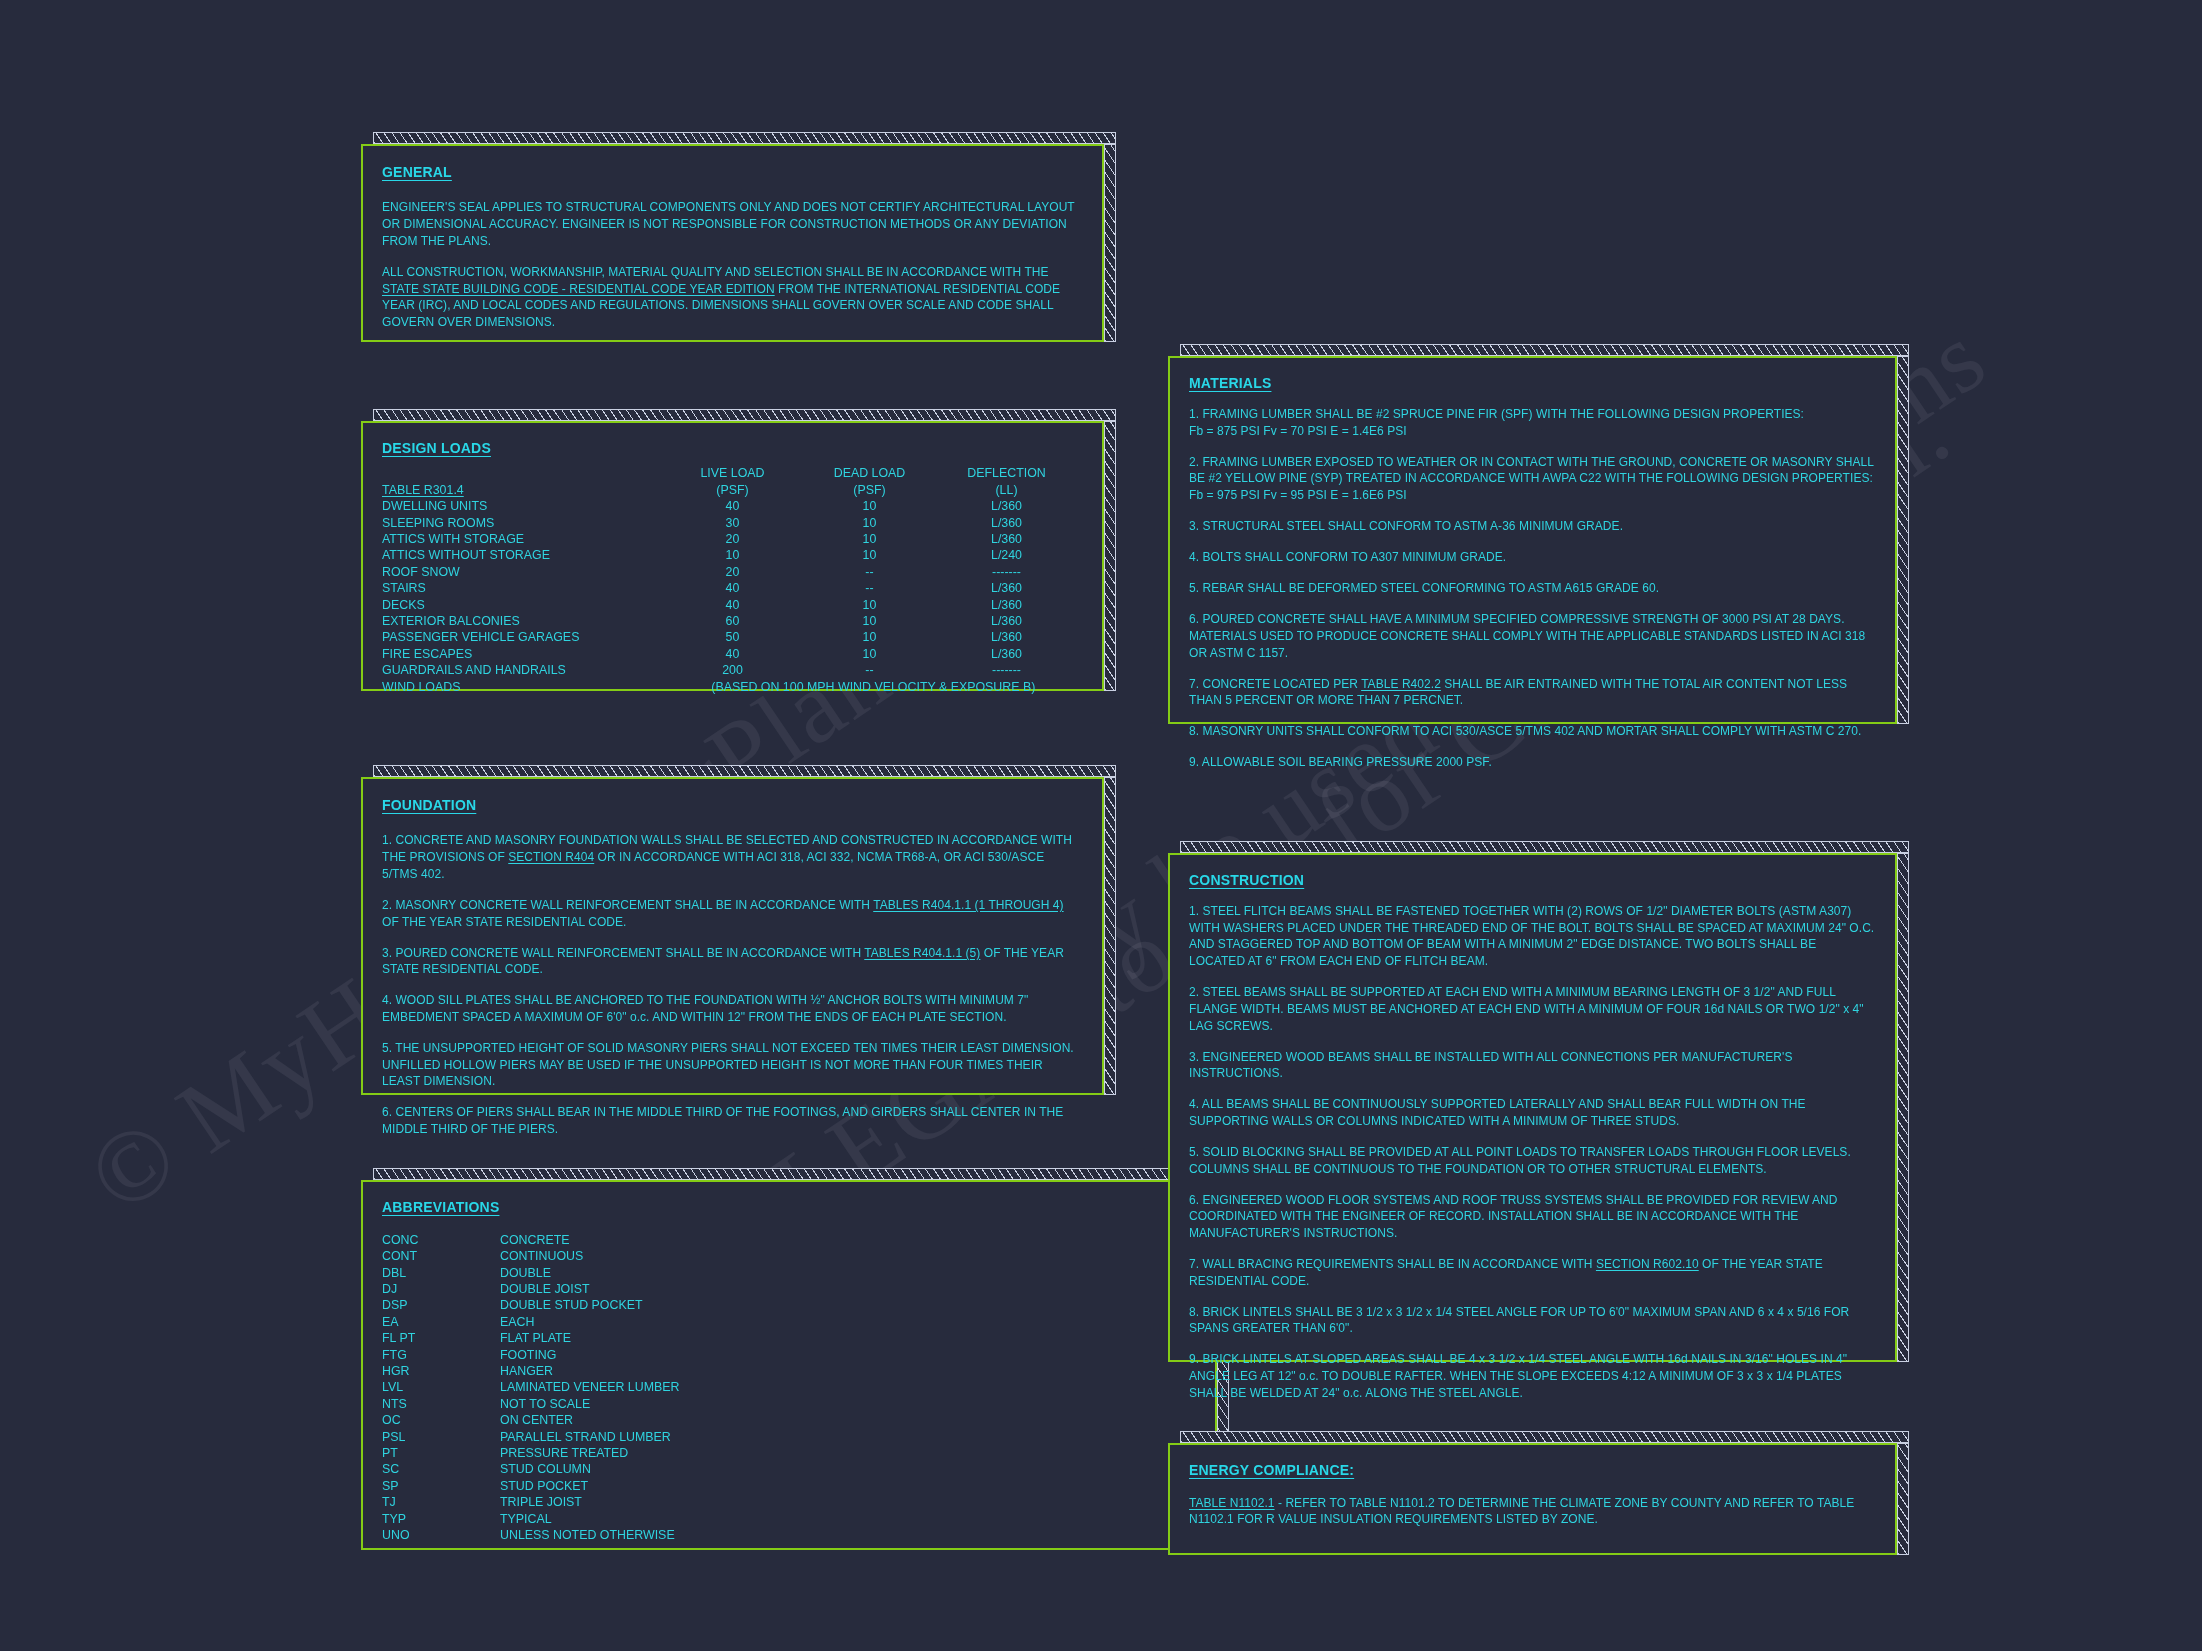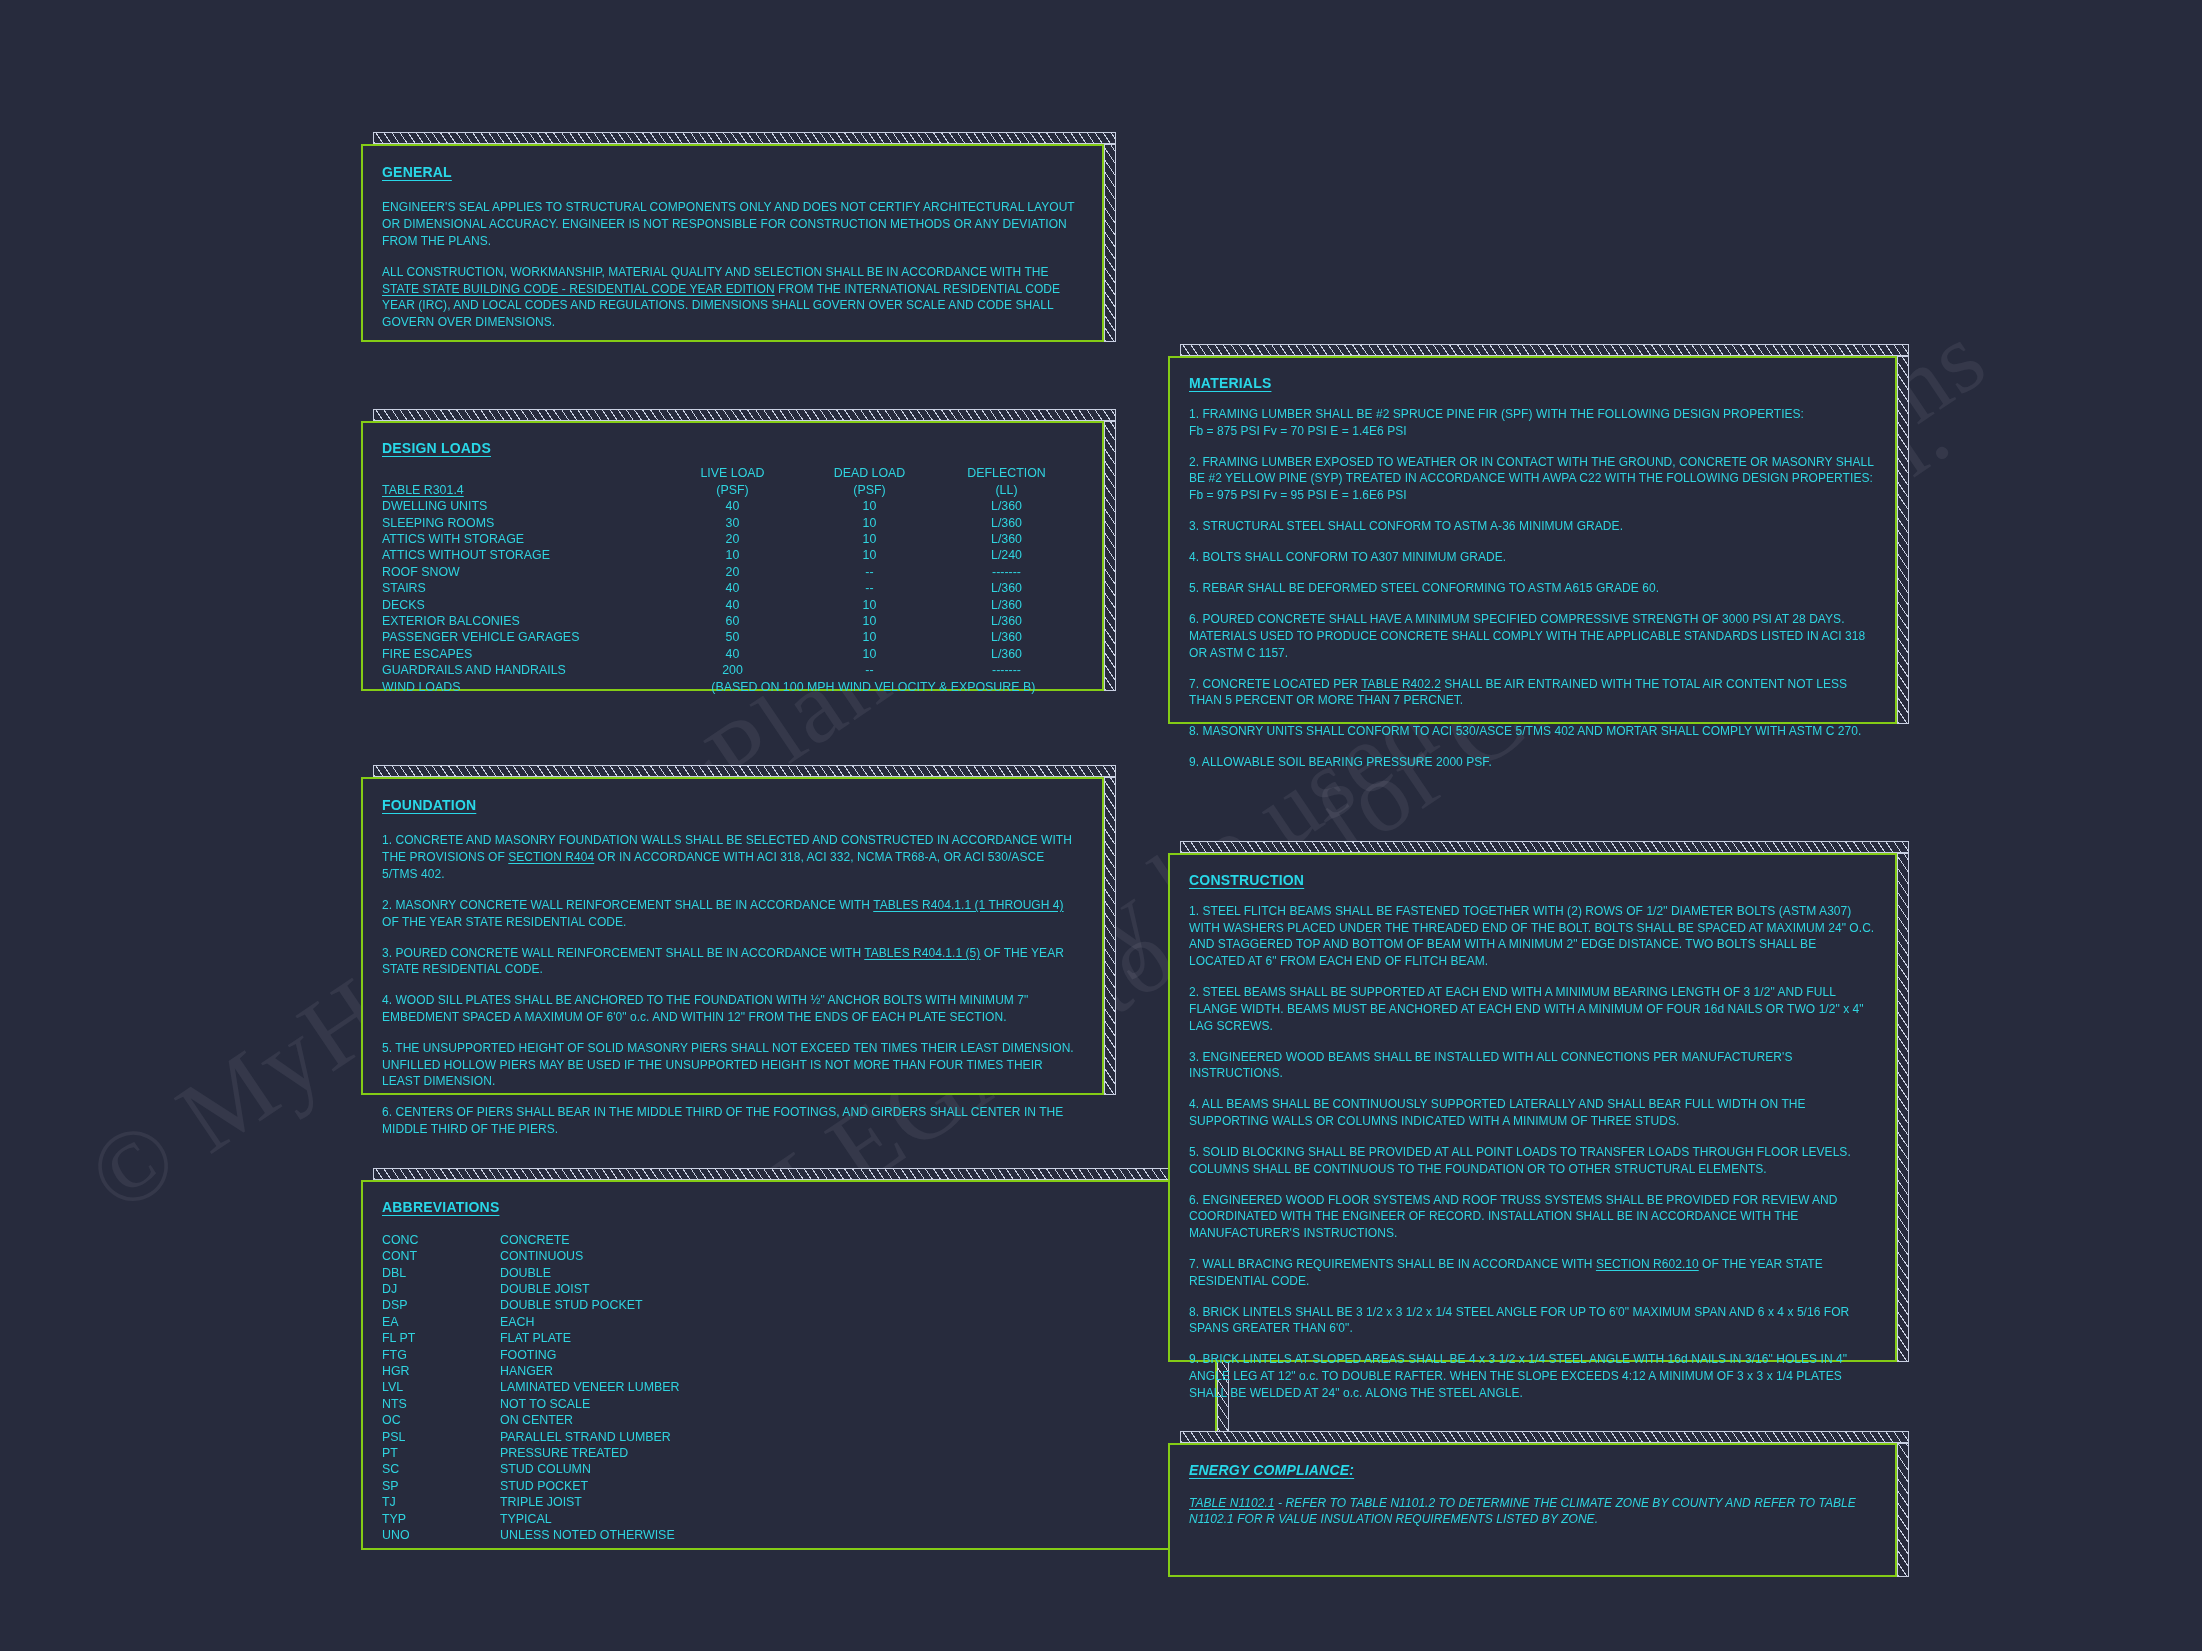--- a/index.html
+++ b/index.html
@@ -399,21 +399,21 @@
         <div class="para"><span style="white-space: pre-line;">4. ALL BEAMS SHALL BE CONTINUOUSLY SUPPORTED LATERALLY AND SHALL BEAR FULL WIDTH ON THE SUPPORTING WALLS OR COLUMNS INDICATED WITH A MINIMUM OF THREE STUDS.</span></div>
         <div class="para"><span style="white-space: pre-line;">5. SOLID BLOCKING SHALL BE PROVIDED AT ALL POINT LOADS TO TRANSFER LOADS THROUGH FLOOR LEVELS.  COLUMNS SHALL BE CONTINUOUS TO THE FOUNDATION OR TO OTHER STRUCTURAL ELEMENTS.</span></div>
         <div class="para"><span style="white-space: pre-line;">6. ENGINEERED WOOD FLOOR SYSTEMS AND ROOF TRUSS SYSTEMS SHALL BE PROVIDED FOR REVIEW AND COORDINATED WITH THE ENGINEER OF RECORD.  INSTALLATION SHALL BE IN ACCORDANCE WITH THE MANUFACTURER'S INSTRUCTIONS.</span></div>
         <div class="para"><span style="white-space: pre-line;">7. WALL BRACING REQUIREMENTS SHALL BE IN ACCORDANCE WITH </span><span class="u">SECTION R602.10</span><span> OF THE YEAR STATE RESIDENTIAL CODE.</span></div>
         <div class="para"><span style="white-space: pre-line;">8. BRICK LINTELS SHALL BE 3 1/2 x 3 1/2 x 1/4 STEEL ANGLE FOR UP TO 6'0" MAXIMUM SPAN AND 6 x 4 x 5/16 FOR SPANS GREATER THAN 6'0".</span></div>
         <div class="para"><span style="white-space: pre-line;">9. BRICK LINTELS AT SLOPED AREAS SHALL BE 4 x 3 1/2 x 1/4 STEEL ANGLE WITH 16d NAILS IN 3/16" HOLES IN 4" ANGLE LEG AT 12" o.c. TO DOUBLE RAFTER.  WHEN THE SLOPE EXCEEDS 4:12 A MINIMUM OF 3 x 3 x 1/4 PLATES SHALL BE WELDED AT 24" o.c. ALONG THE STEEL ANGLE.</span></div>
       </div>
   </div>
 </div>
 
-<div class="panel" style="left:1168px; top:1431px; width:741px; height:146px;font-style:italic;">
+<div class="panel" style="left:1168px; top:1431px; width:741px; height:124px;">
   <div class="hatch-top"></div>
   <div class="hatch-right"></div>
   <div class="panel-inner" style="padding-top:15.3px;">
     <div class="ttl" style="margin-bottom:17px;">ENERGY COMPLIANCE:</div>
     <div class="para">
       <span class="u">TABLE N1102.1</span><span> - REFER TO TABLE N1101.2 TO DETERMINE THE CLIMATE ZONE BY COUNTY  AND REFER TO TABLE N1102.1 FOR R VALUE INSULATION REQUIREMENTS LISTED BY ZONE.</span>
     </div>
   </div>
 </div>
 

